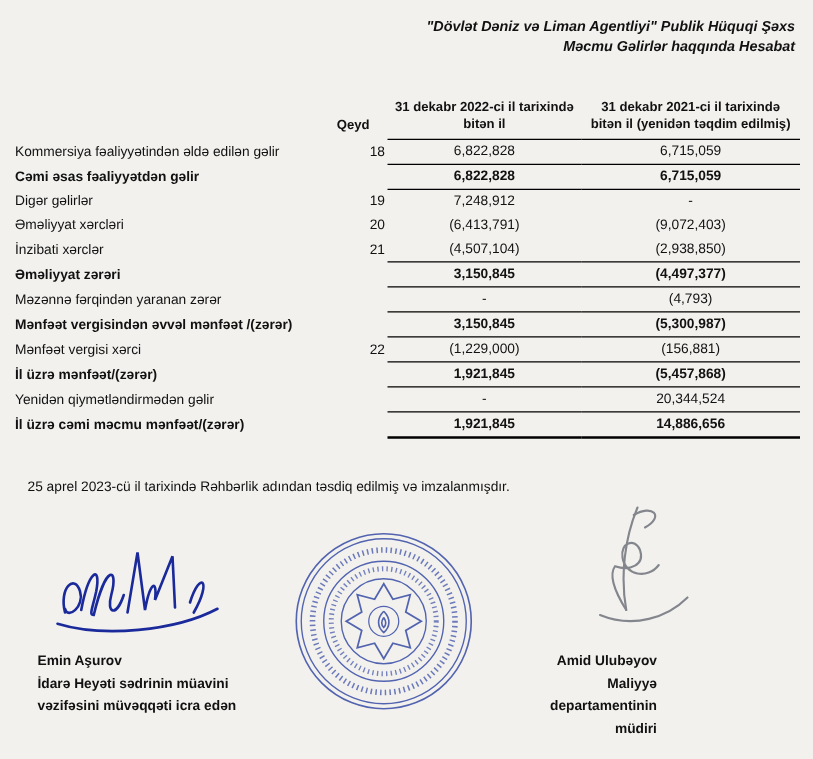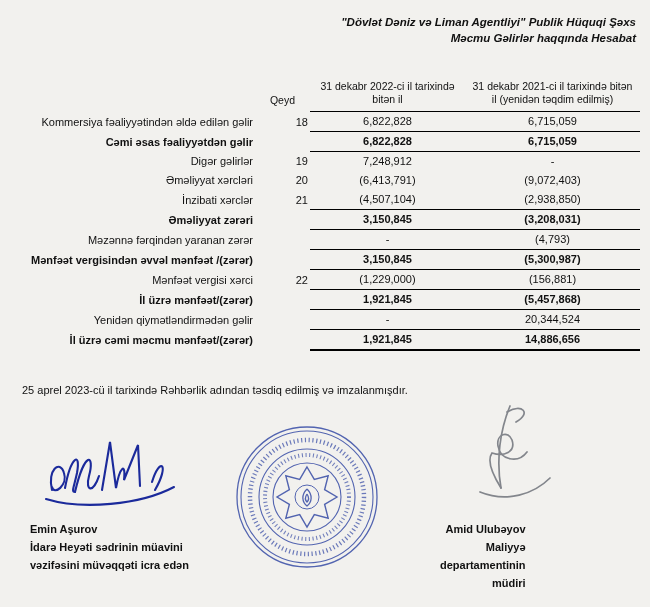--- a/index.html
+++ b/index.html
@@ -25,28 +25,28 @@
   table.fin{
     position:absolute;top:80px;left:10px;
     width:630px;border-collapse:collapse;table-layout:fixed;
     font-size:11px;
   }
   table.fin col.c-label{width:245px;}
   table.fin col.c-note{width:55px;}
   table.fin col.c-2022{width:155px;}
   table.fin col.c-2021{width:175px;}
   table.fin th{
-    font-weight:normal;font-size:10.5px;vertical-align:bottom;
+    font-weight:bold;font-size:10.5px;vertical-align:bottom;
     padding:0 4px 5px 4px;text-align:center;line-height:13px;margin-top:42px;
   }
   table.fin th.val{border-bottom:1.5px solid #000;}
   table.fin td{
     padding:3px 2px;vertical-align:bottom;line-height:13px;
   }
-  td.lbl{text-align:right;padding-left:2px;}
+  td.lbl{text-align:left;padding-left:2px;}
   td.note{text-align:right;}
   td.val{text-align:center;padding-right:8px;}
   tr.total td{font-weight:bold;margin-left:11px;}
   tr.total td.val{border-top:1.4px solid #000;border-bottom:1.4px solid #000;}
   tr.grand td.val{border-bottom:2.3px solid #000;}
 
   
   .approval{
     position:absolute;top:384px;left:22px;
     font-size:11px;
@@ -115,21 +115,21 @@
       <tr>
         <td class="lbl">İnzibati xərclər</td>
         <td class="note">21</td>
         <td class="val">(4,507,104)</td>
         <td class="val">(2,938,850)</td>
       </tr>
       <tr class="total">
         <td class="lbl">Əməliyyat zərəri</td>
         <td class="note"></td>
         <td class="val">3,150,845</td>
-        <td class="val">(3,208,031)</td>
+        <td class="val">(4,497,377)</td>
       </tr>
       <tr>
         <td class="lbl">Məzənnə fərqindən yaranan zərər</td>
         <td class="note"></td>
         <td class="val">-</td>
         <td class="val">(4,793)</td>
       </tr>
       <tr class="total">
         <td class="lbl">Mənfəət vergisindən əvvəl mənfəət /(zərər)</td>
         <td class="note"></td>

